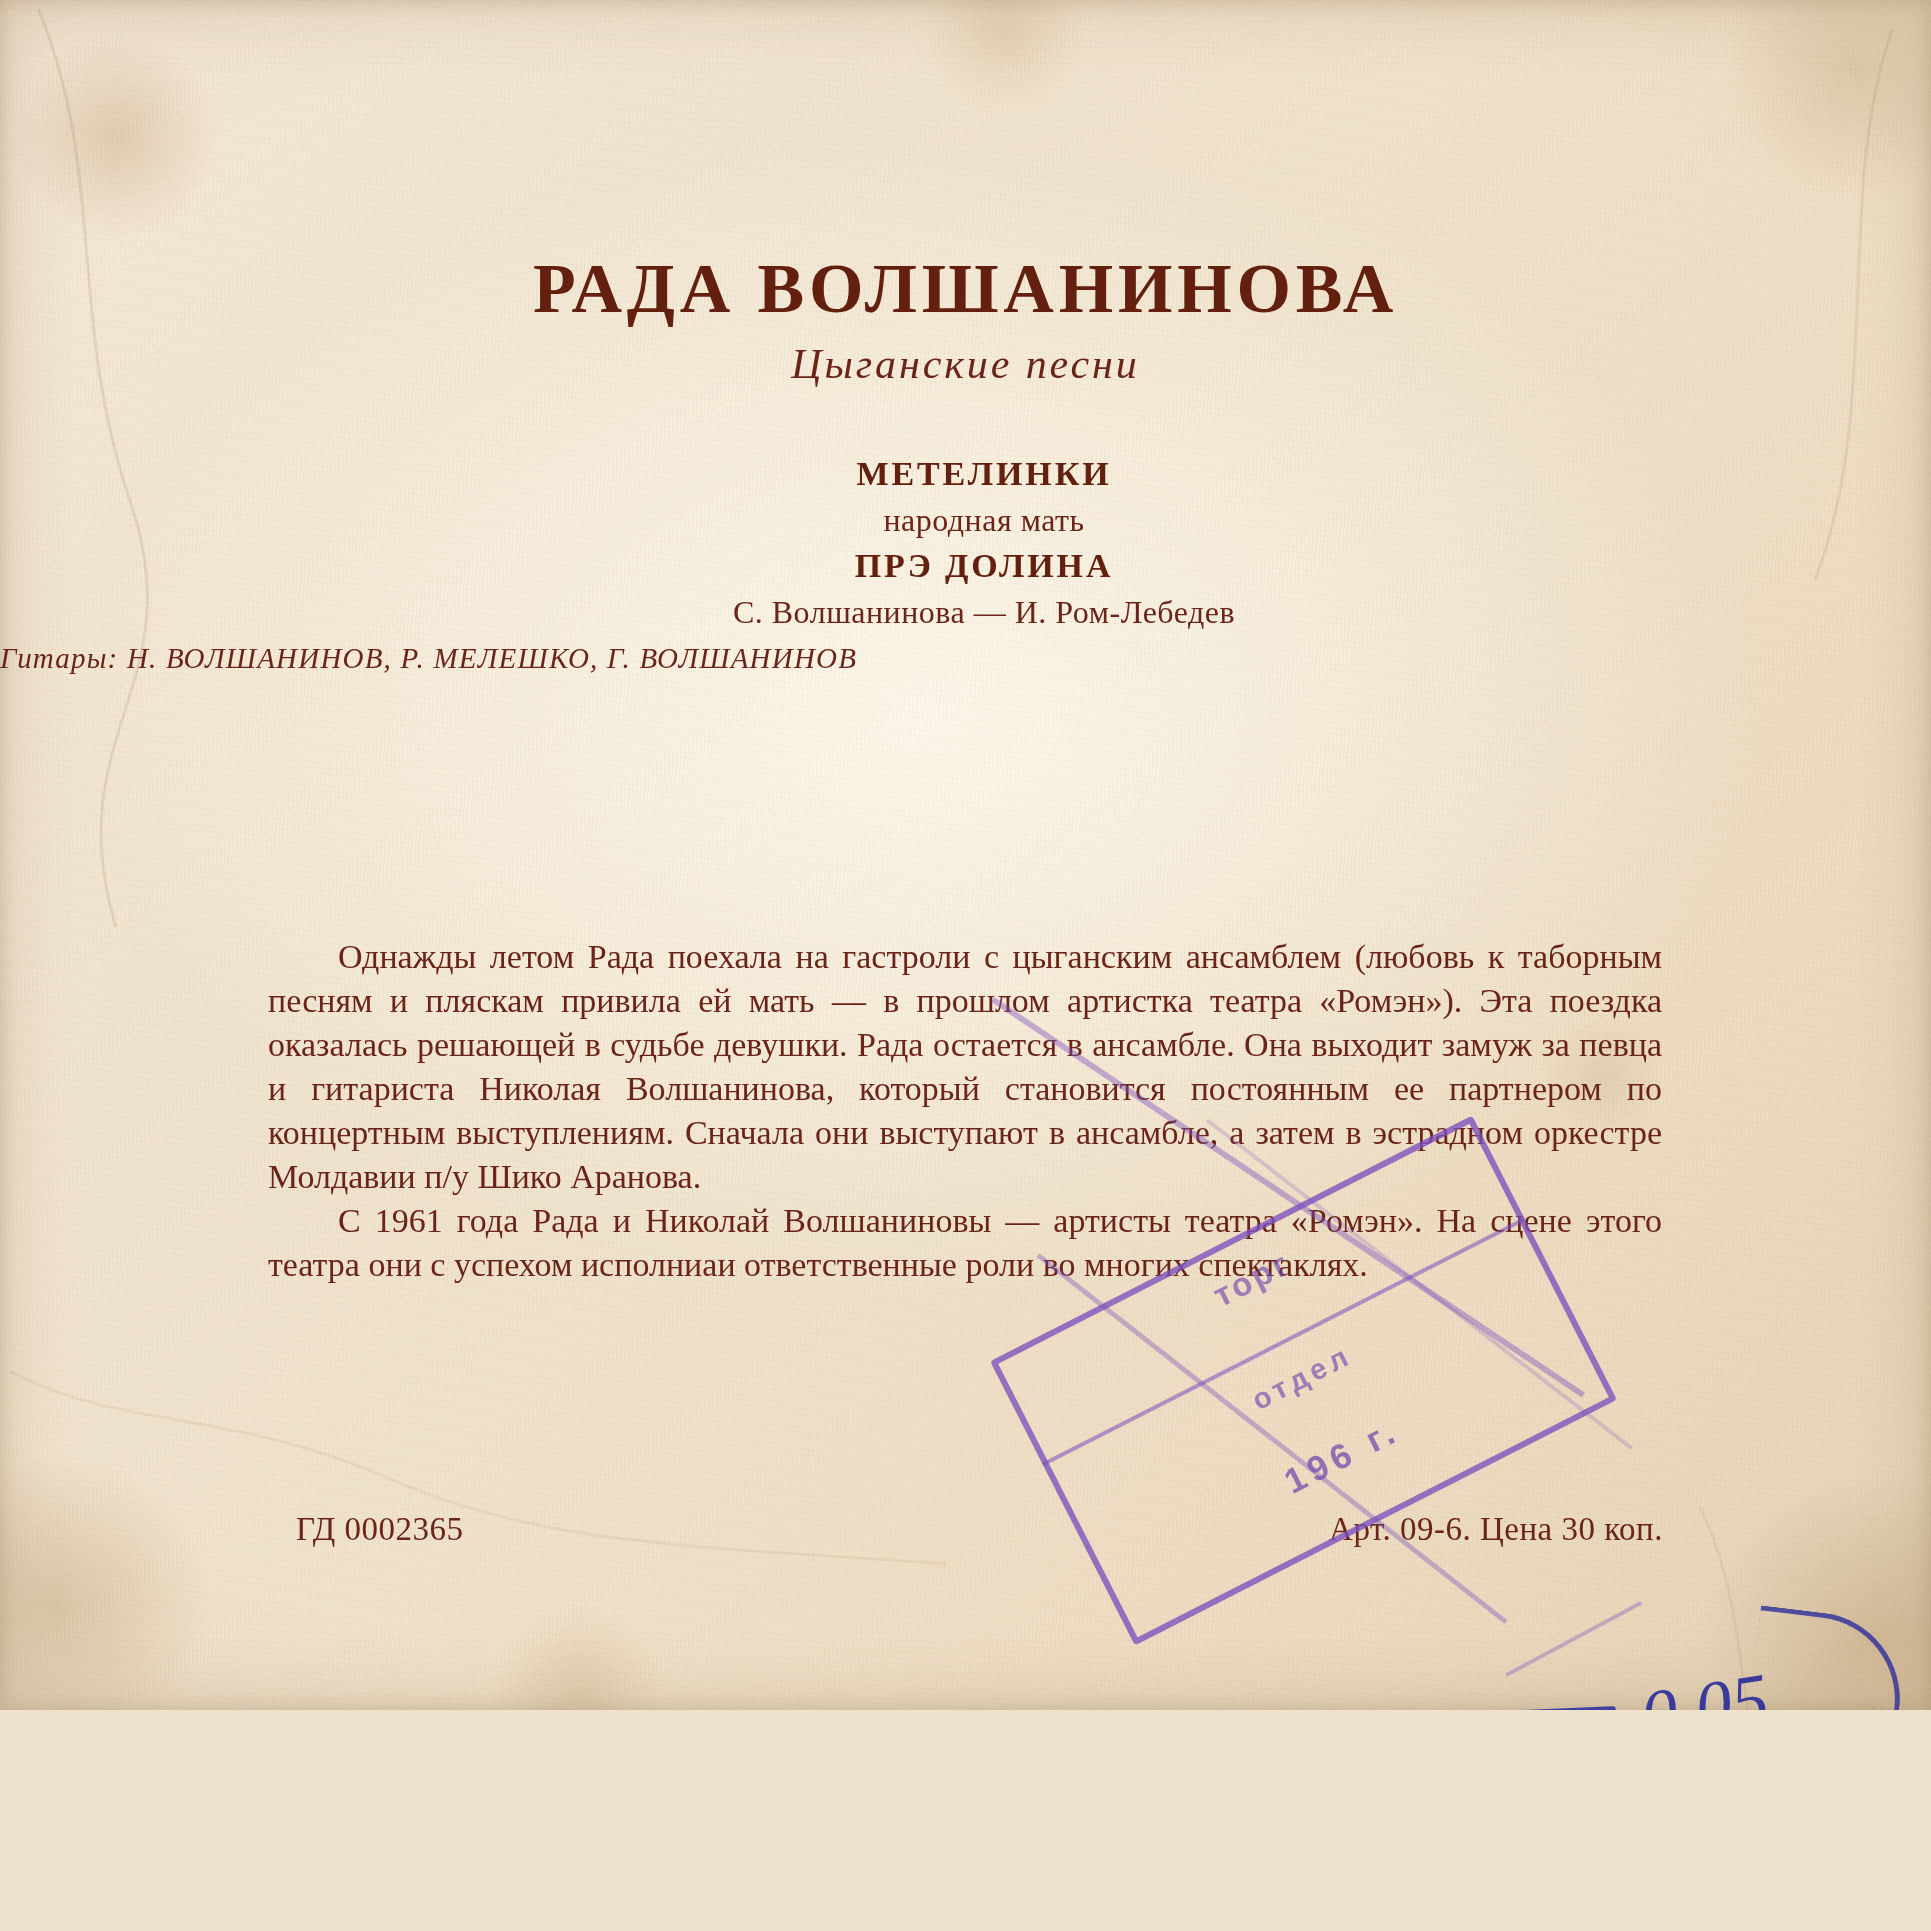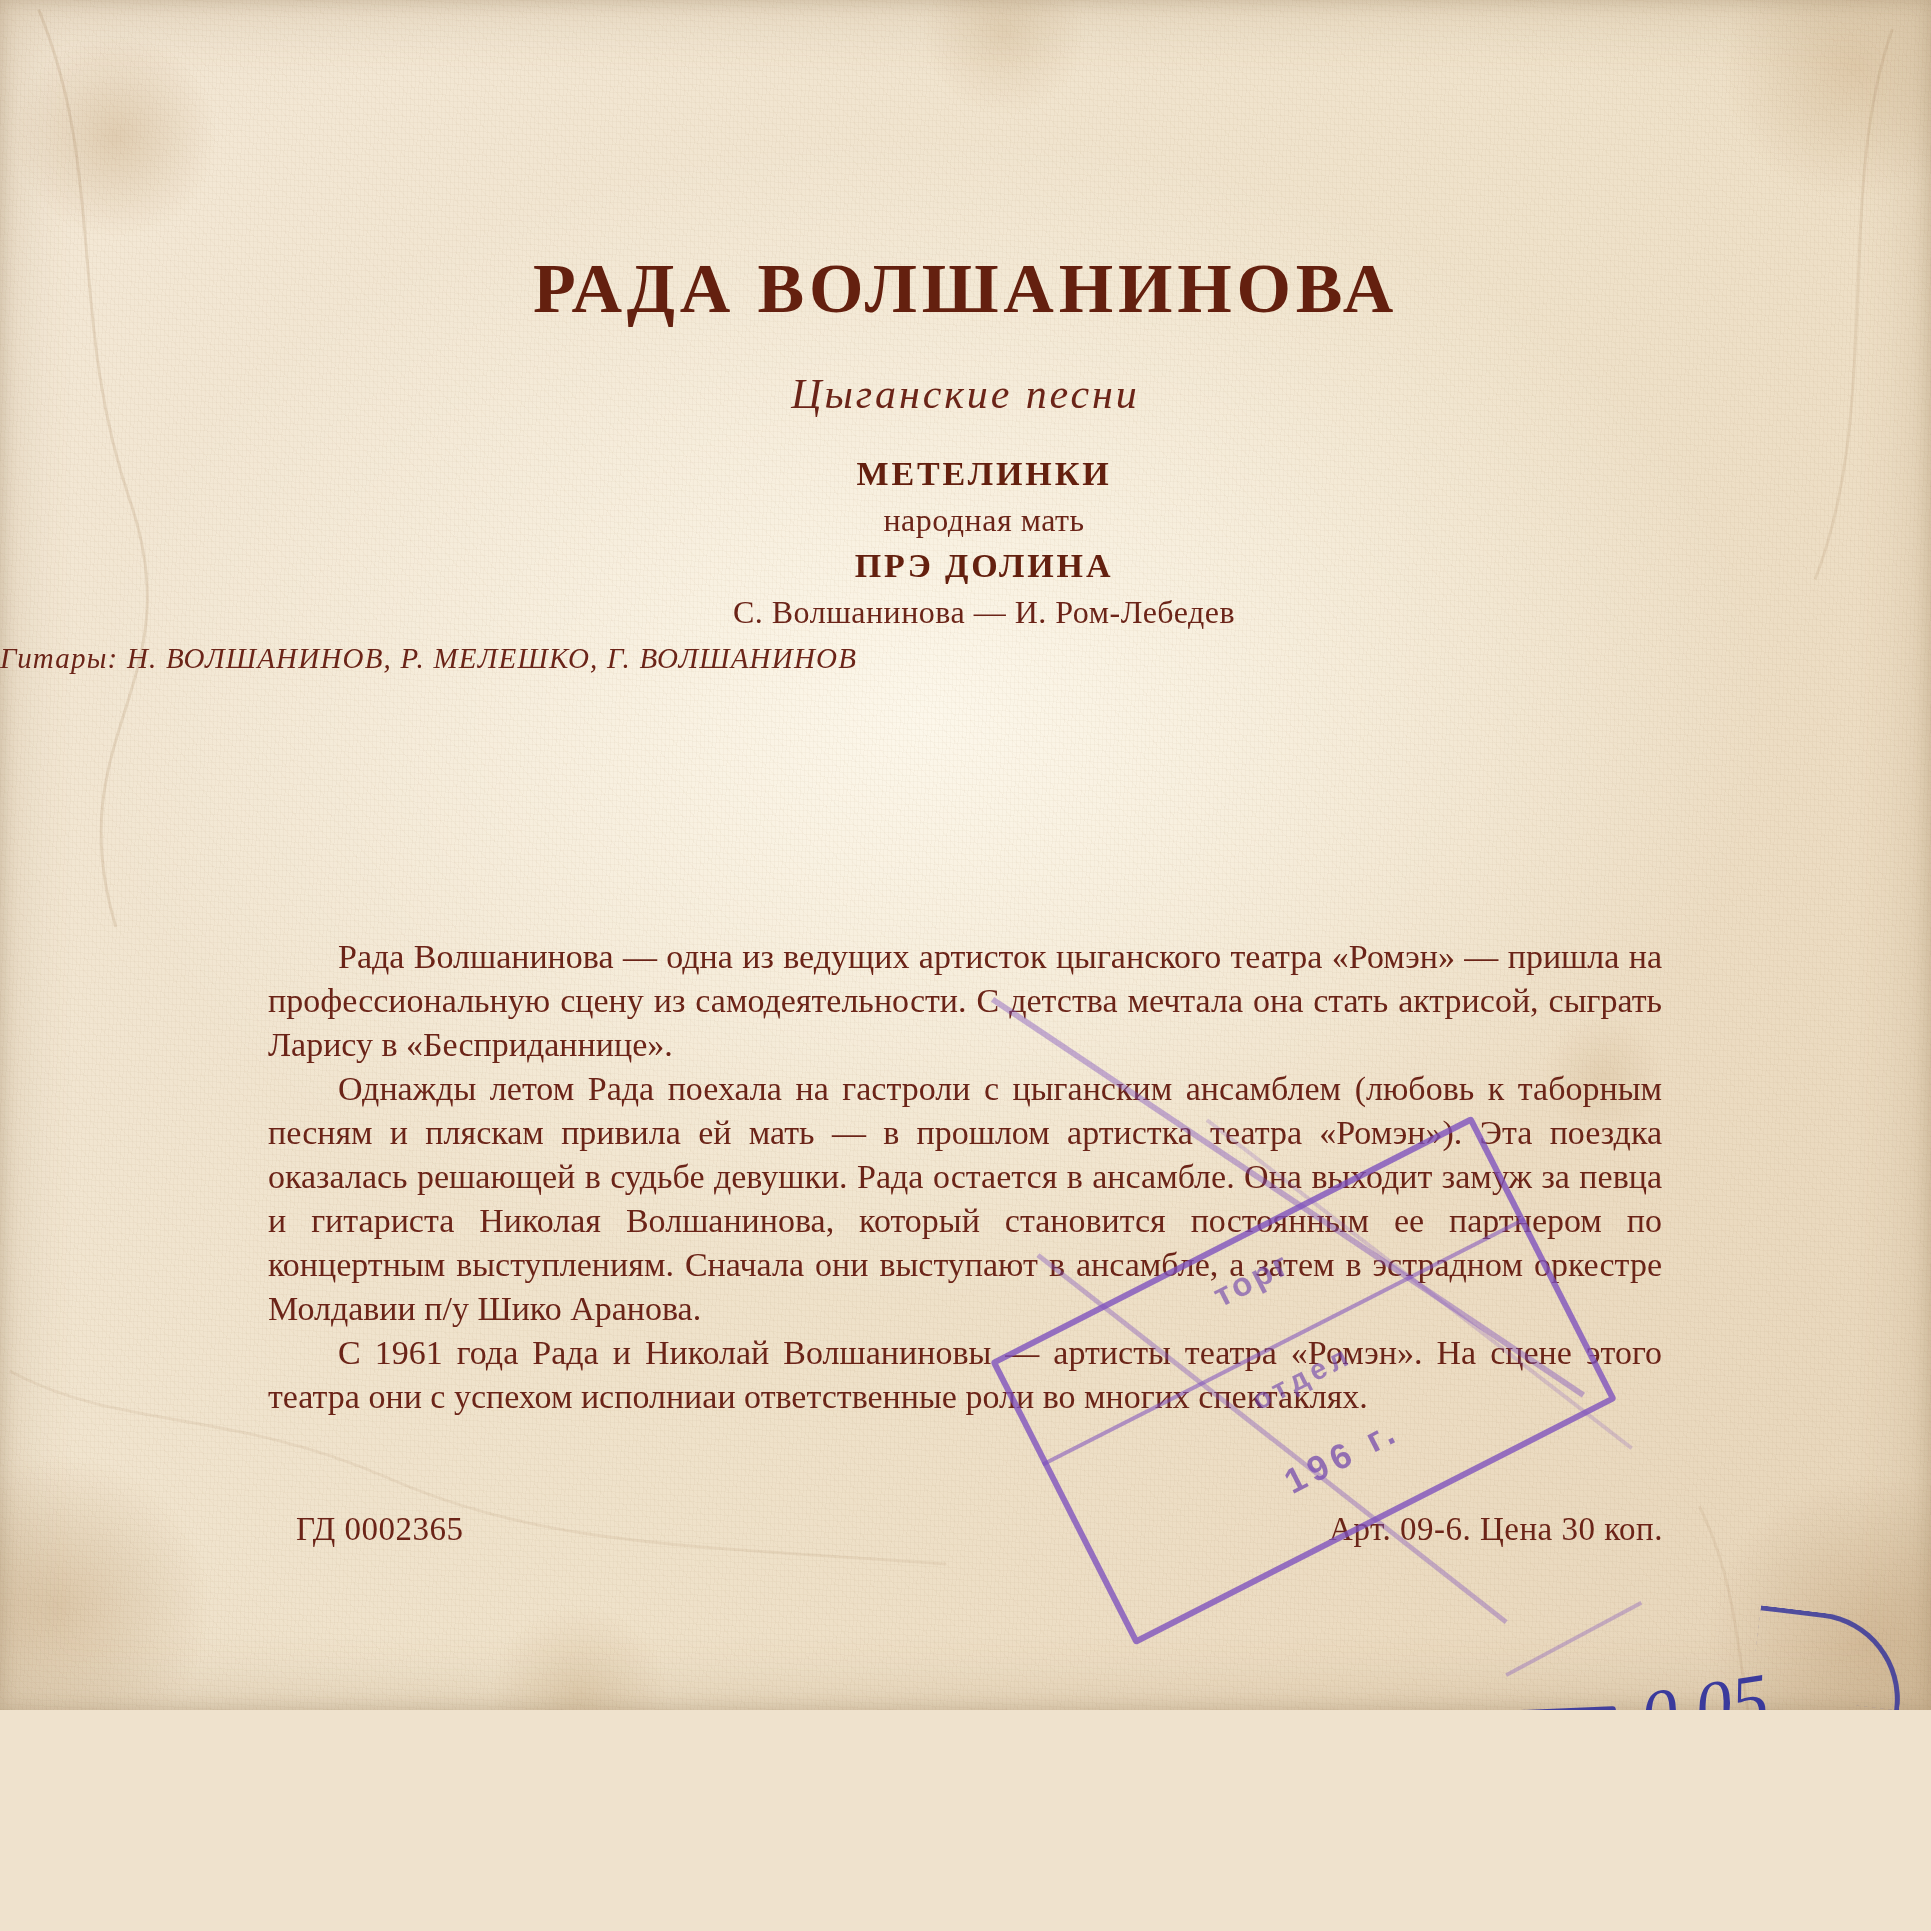--- a/index.html
+++ b/index.html
@@ -54,21 +54,21 @@
   .content{position:absolute;inset:0;z-index:4;}
 
   #artist-name{
     position:absolute;left:0;right:0;top:249px;text-align:center;
     font-size:70px;font-weight:bold;letter-spacing:4.8px;
     color:#64200f;
     font-family:"Liberation Serif", serif;
   }
   #genre-subtitle{
     position:absolute;left:0;right:0;top:340px;text-align:center;
-    font-size:42px;font-style:italic;letter-spacing:2.9px;color:#6b2418;margin-top:30px;
+    font-size:42px;font-style:italic;letter-spacing:2.9px;color:#6b2418;
   }
 
   .track{position:absolute;left:0;right:0;text-align:center;margin-left:37px;}
   .track-title{
     font-size:34px;font-weight:bold;letter-spacing:2.9px;color:#64200f;
     line-height:1.2;
   }
   .track-credit{
     font-size:32px;letter-spacing:0.5px;color:#6b2418;line-height:1.35;margin-top:3.9px;
   }
@@ -180,21 +180,20 @@
     </div>
 
     <div class="track" id="track-2">
       <div class="track-title">ПРЭ ДОЛИНА</div>
       <div class="track-credit">С. Волшанинова — И. Ром-Лебедев</div>
     </div>
 
     <div id="performers">Гитары: Н. ВОЛШАНИНОВ, Р. МЕЛЕШКО, Г. ВОЛШАНИНОВ</div>
 
     <div id="liner-notes">
-      <p>Рада Волшанинова — одна из ведущих артисток цыганского театра «Ромэн» — пришла на профессиональную сцену из самодеятельности. С детства мечтала она стать актрисой, сыграть Ларису в «Бесприданнице».</p>
       <p>Однажды летом Рада поехала на гастроли с цыганским ансамблем (любовь к таборным песням и пляскам привила ей мать — в прошлом артистка театра «Ромэн»). Эта поездка оказалась решающей в судьбе девушки. Рада остается в ансамбле. Она выходит замуж за певца и гитариста Николая Волшанинова, который становится постоянным ее партнером по концертным выступлениям. Сначала они выступают в ансамбле, а затем в эстрадном оркестре Молдавии п/у Шико Аранова.</p>
       <p>С 1961 года Рада и Николай Волшаниновы — артисты театра «Ромэн». На сцене этого театра они с успехом исполниаи ответственные роли во многих спектаклях.</p>
     </div>
 
     <div id="footer">
       <span>ГД 0002365</span>
       <span>
         <span>Арт. 09-6.</span>
         <span id="price-text">Цена 30 коп.</span>
       </span>

